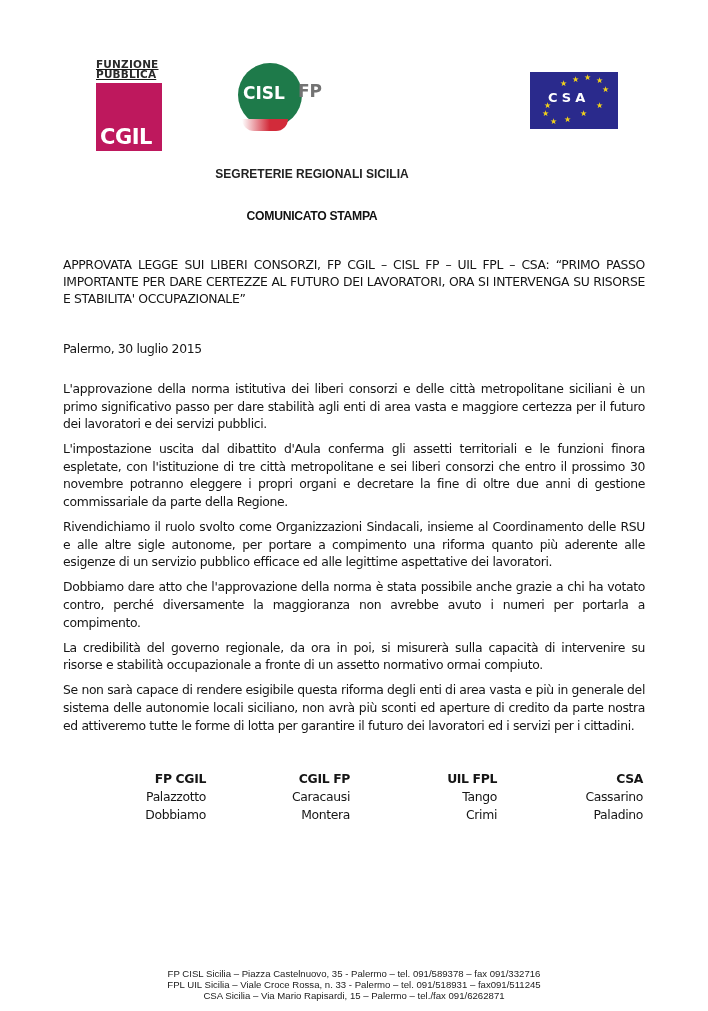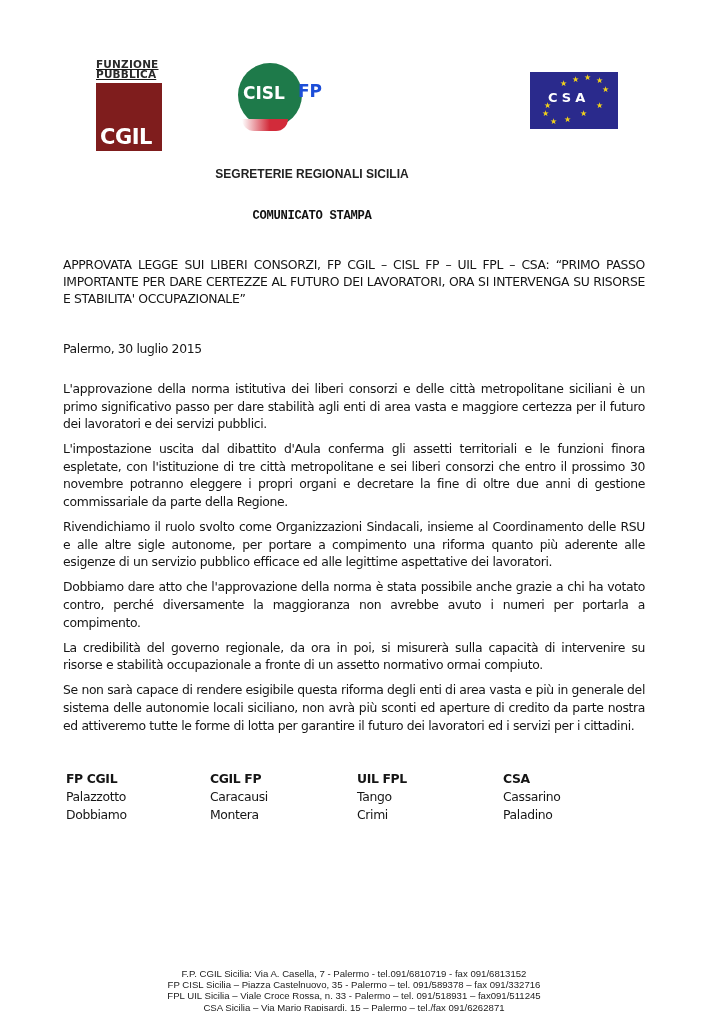--- a/index.html
+++ b/index.html
@@ -2,48 +2,48 @@
 <html><head>
 <meta charset="utf-8">
 <style>
   html, body { margin: 0; padding: 0; background: #ffffff; }
   body { width: 708px; height: 1011px; overflow: hidden; position: relative; font-family: "Liberation Sans", sans-serif; color: #1a1a1a; }
   .logos { position: absolute; top: 55px; left: 0; width: 708px; height: 100px; }
   .logo { position: absolute; text-decoration: underline; }
   
   .cgil { left: 96px; top: 4px; width: 68px; height: 94px; }
   .cgil .top { font-family: "DejaVu Sans", sans-serif; font-weight: bold; font-size: 10.5px; line-height: 10px; letter-spacing: 0.2px; color: #2a2a2a; }
-  .cgil .box { position: absolute; left: 0; top: 24px; width: 66px; height: 68px; background: #7f1d1d; }
+  .cgil .box { position: absolute; left: 0; top: 24px; width: 66px; height: 68px; background: #be185d; }
   .cgil .box span { position: absolute; left: 4px; bottom: 2px; color: #fff; font-family: "DejaVu Sans", sans-serif; font-weight: bold; font-size: 21px; letter-spacing: -0.5px; }
   
   .cisl { left: 230px; top: 8px; width: 100px; height: 80px; }
   .cisl .circle { position: absolute; left: 8px; top: 0; width: 64px; height: 64px; border-radius: 50%; background: #1e7a4a; }
   .cisl .circle span { position: absolute; left: 5px; top: 20px; color: #fff; font-family: "DejaVu Sans", sans-serif; font-weight: bold; font-size: 17px; }
   .cisl .swoosh { position: absolute; left: 12px; top: 56px; width: 46px; height: 12px; border-radius: 0 0 30px 30px; background: linear-gradient(90deg,#fff 0%,#d22b3a 60%); }
-  .cisl .fp { position: absolute; left: 68px; top: 18px; color: #1d4ed8; font-family: "DejaVu Sans", sans-serif; font-weight: bold; font-size: 17px; }
+  .cisl .fp { position: absolute; left: 68px; top: 18px; color: #737373; font-family: "DejaVu Sans", sans-serif; font-weight: bold; font-size: 17px; }
   
   .uil { left: 380px; top: 14px; width: 105px; height: 70px; }
   .uil .band { position: absolute; left: 2px; top: 10px; width: 40px; height: 50px; border-radius: 40px 0 0 40px; background: linear-gradient(180deg,#2f9a4a 0%,#fff 20%,#3c8fd9 40%,#1d5fb0 100%); }
   .uil .flag { position: absolute; left: 28px; top: 2px; width: 40px; height: 16px; background: linear-gradient(90deg,#2f9a4a 0%,#fff 45%,#d8383a 100%); transform: skewX(-20deg); }
   .uil .text { position: absolute; left: 26px; top: 28px; color: #1b3f8f; font-family: "DejaVu Sans", sans-serif; font-weight: bold; font-size: 18px; letter-spacing: -0.5px; }
   
   .csa { left: 530px; top: 17px; width: 88px; height: 57px; background: #2a2a8c; }
   .csa .text { position: absolute; left: 18px; top: 18px; color: #fff; font-family: "DejaVu Sans", sans-serif; font-weight: bold; font-size: 13px; letter-spacing: 4px; }
   .csa .star { position: absolute; color: #f2d21a; font-size: 8px; line-height: 8px; }
 
   .center { position: absolute; left: 0; width: 624px; text-align: center; }
   .segreterie { top: 167px; font-size: 12px; font-weight: bold; color: #222; }
-  .comunicato { top: 209px; font-family: Liberation Mono, monospace; font-size: 12.2px; font-weight: bold; color: #111; letter-spacing: -0.3px; }
+  .comunicato { top: 209px; font-family: Liberation Sans, sans-serif; font-size: 12.2px; font-weight: bold; color: #111; letter-spacing: -0.3px; }
   .block { position: absolute; left: 63px; width: 582px; font-family: "DejaVu Sans", sans-serif; font-size: 12.4px; color: #151515; letter-spacing: -0.35px; }
   .headline { top: 256px; font-weight: normal; line-height: 17px; text-align: justify; text-align-last: left; }
   .date { top: 340px; line-height: 17px; }
   .body { top: 380px; line-height: 17.6px; }
   .body p { margin: 0 0 7.5px 0; text-align: justify; text-align-last: left; }
   .signatures { position: absolute; top: 770px; left: 0; width: 708px; font-family: "DejaVu Sans", sans-serif; font-size: 12.4px; color: #151515; letter-spacing: -0.35px; }
-  .sig { position: absolute; width: 140px; text-align: left; line-height: 18px; }
+  .sig { position: absolute; width: 140px; text-align: right; line-height: 18px; }
   .sig .org { font-weight: bold; }
   .footer { position: absolute; top: 968px; left: 0; width: 708px; text-align: center; font-size: 9.6px; line-height: 11.2px; color: #222; }
 </style>
 </head>
 <body>
 
 <div class="logos">
   <div class="logo cgil">
     <div class="top">FUNZIONE</div>
     <div class="top">PUBBLICA</div>
@@ -110,17 +110,16 @@
     <div>Crimi</div>
   </div>
   <div class="sig" style="left:503px">
     <div class="org">CSA</div>
     <div>Cassarino</div>
     <div>Paladino</div>
   </div>
 </div>
 
 <div class="footer">
-  <div>F.P. CGIL Sicilia: Via A. Casella, 7 -  Palermo - tel.091/6810719 - fax 091/6813152</div>
   <div>FP CISL Sicilia – Piazza Castelnuovo, 35 -  Palermo – tel. 091/589378 – fax 091/332716</div>
   <div>FPL UIL Sicilia – Viale Croce Rossa, n. 33 -  Palermo – tel. 091/518931 – fax091/511245</div>
   <div>CSA Sicilia – Via Mario Rapisardi, 15 – Palermo – tel./fax 091/6262871</div>
 </div>
 
 </body></html>

